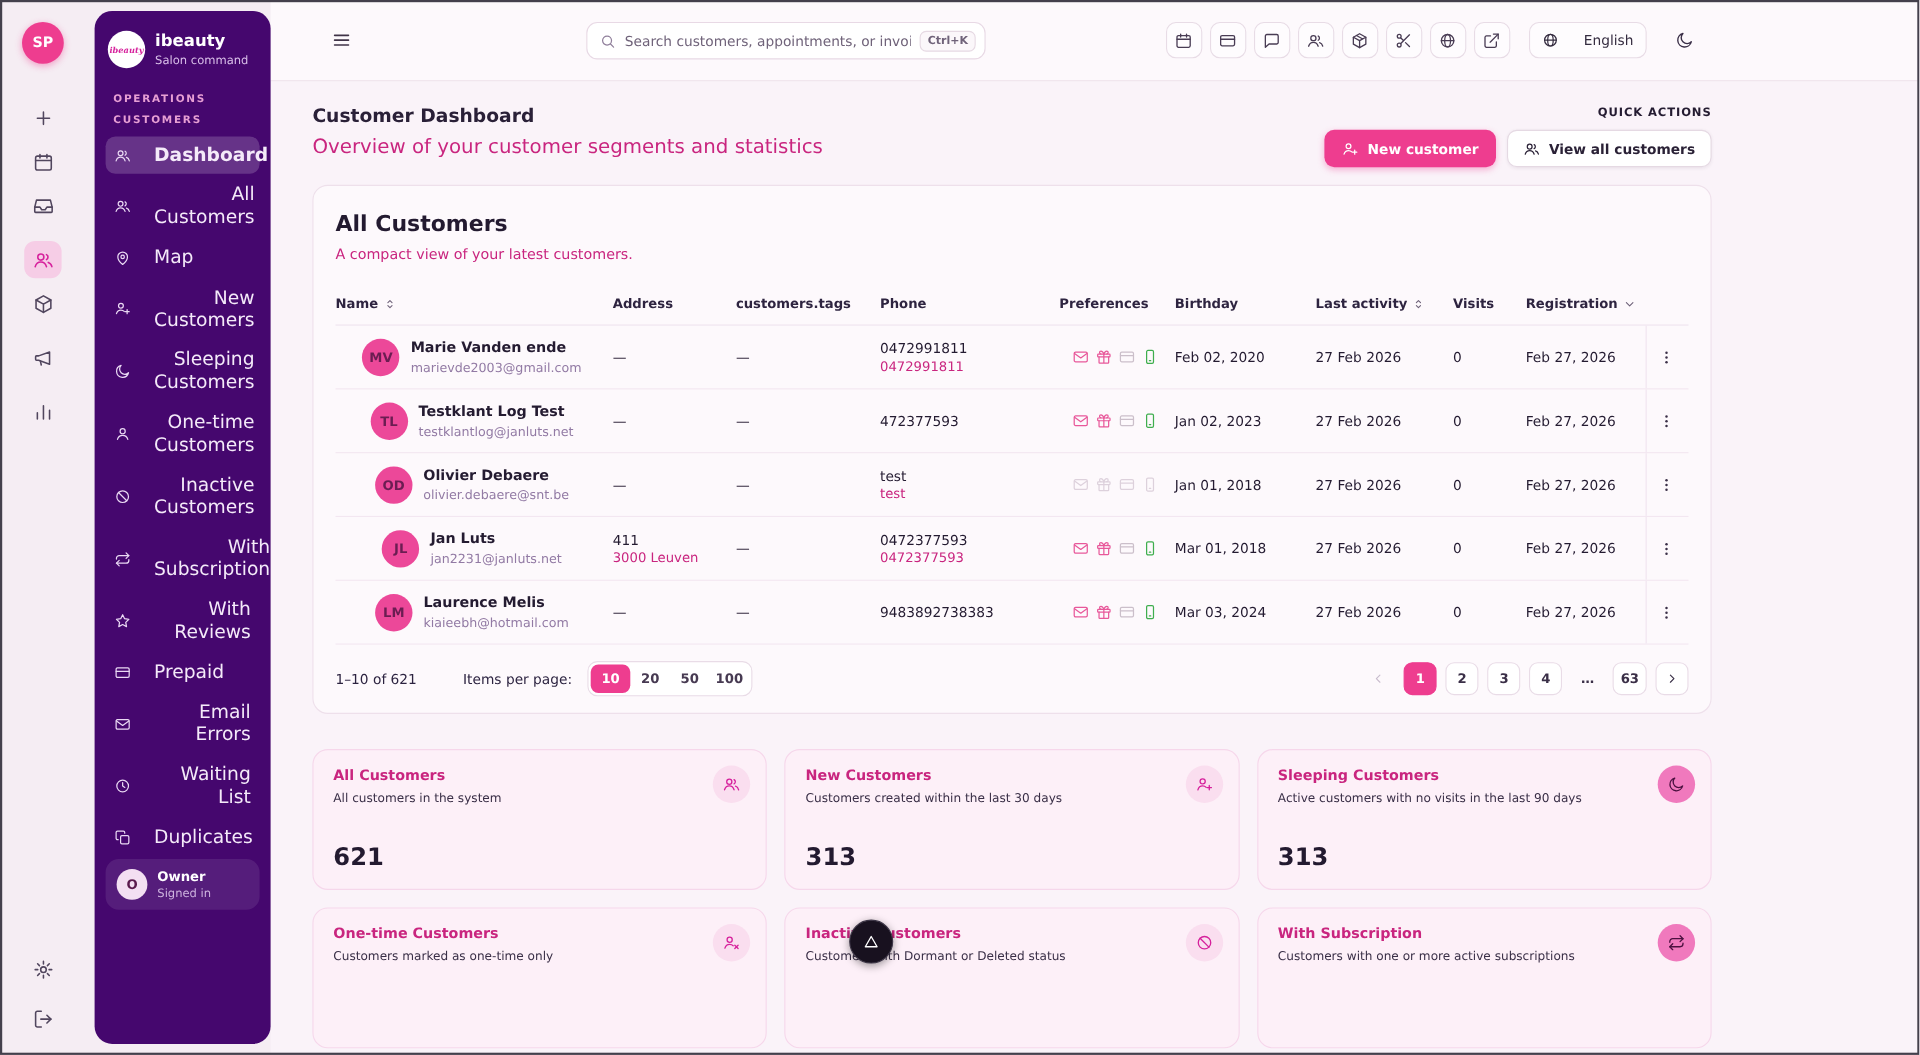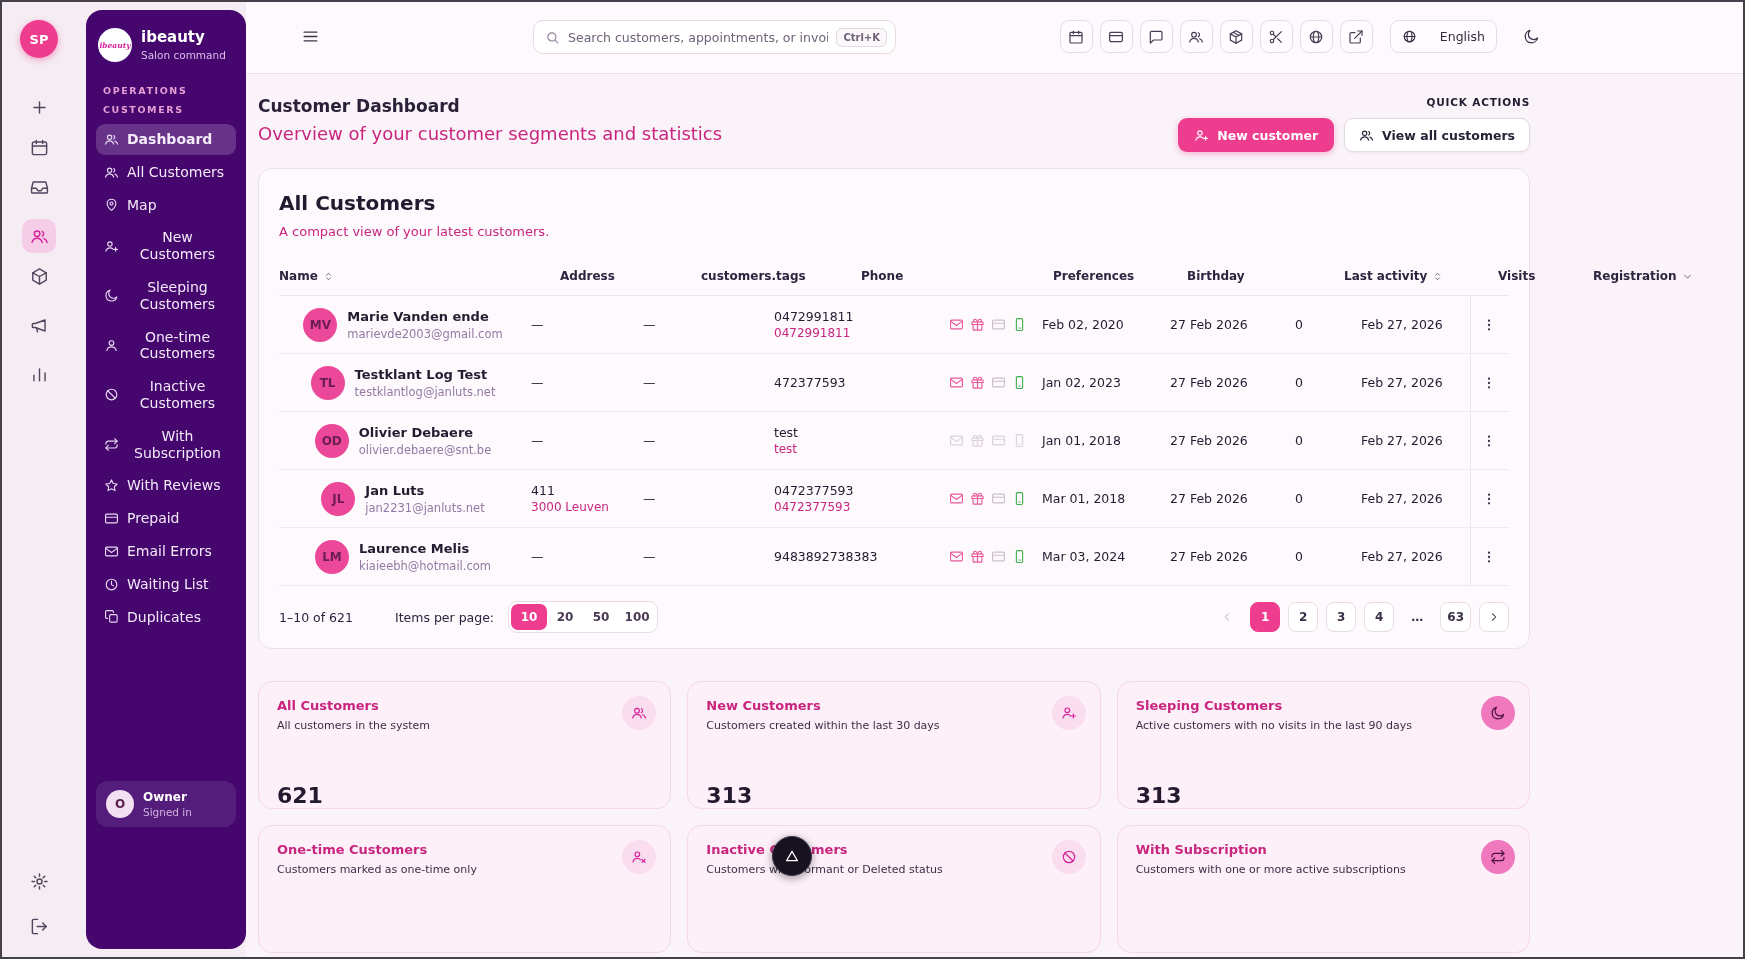--- a/index.html
+++ b/index.html
@@ -34,22 +34,22 @@
     display:flex; flex-direction:column; color:#fff; overflow:hidden; z-index:5; }
   .sb-head { display:flex; align-items:center; gap:9px; padding:4px 2px 10px; }
   .sb-logo { width:34px; height:34px; border-radius:50%; background:#fff; color:#d6219c;
     display:flex; align-items:center; justify-content:center; font-size:7.5px; font-weight:700;
     font-style:italic; font-family:"DejaVu Serif",serif; }
   .sb-title { font-size:15px; font-weight:700; line-height:1.1; }
   .sb-sub { font-size:10.5px; color:#d9bfe9; margin-top:3px; }
   .sb-section { font-size:9.5px; font-weight:700; letter-spacing:1.6px; color:#e79fd4; padding:0 7px; margin-top:13px; }
   .sb-section.second { margin-top:8px; }
   .sb-items { margin-top:9px; display:flex; flex-direction:column; gap:2px; }
-  .sb-item { display:flex; align-items:center; gap:8px; padding:7px 8px; border-radius:9px;
-    font-size:14px; line-height:1.2; cursor:pointer; color:#f4eaf9; background:transparent; border:none; text-align:center; }
+  .sb-item { display:flex; align-items:center; gap:21px; padding:7px 8px; border-radius:9px;
+    font-size:17px; line-height:1.2; cursor:pointer; color:#f4eaf9; background:transparent; border:none; text-align:right; }
   .sb-item .ic { font-size:15px; color:#ead9f4; }
   .sb-item.active { background:rgba(255,255,255,.18); font-weight:600; }
   .sb-foot { margin-top:auto; margin-bottom:110px; background:rgba(255,255,255,.09); border-radius:12px;
     padding:9px 10px; display:flex; align-items:center; gap:9px; cursor:pointer; }
   .sb-foot .av { width:28px; height:28px; border-radius:50%; background:#f3dff2; color:#5b1b4e;
     font-weight:700; font-size:12px; display:flex; align-items:center; justify-content:center; }
   .sb-foot .nm { font-size:12px; font-weight:700; }
   .sb-foot .st { font-size:10.5px; color:#cdb3de; margin-top:2px; }
 
   
@@ -66,21 +66,21 @@
   .kbd { border:1px solid #e6d9e3; background:#fbf7fa; border-radius:6px; font-size:10px; padding:3px 6px; color:#6f6279; font-weight:600; }
   .tb-right { margin-left:auto; display:flex; align-items:center; gap:7px; }
   .tb-ic { width:33px; height:33px; border:1px solid #e8dce6; border-radius:9px; background:#fefcfe;
     display:flex; align-items:center; justify-content:center; color:#493c54; cursor:pointer; font-size:16px; }
   .tb-lang { height:33px; border:1px solid #e8dce6; border-radius:9px; background:#fefcfe;
     display:flex; align-items:center; gap:23px; padding:0 11px; font-size:12.5px; color:#352c40; cursor:pointer; margin-left:10px; }
   .tb-lang .ic { font-size:15px; }
   .tb-moon { width:33px; height:33px; border:none; background:transparent; display:flex; align-items:center;
     justify-content:center; color:#3a2f47; font-size:17px; cursor:pointer; margin-left:11px; }
 
-  .content { position:absolute; left:0; right:0; top:74px; bottom:0; background:#faf3f9; padding:22px 0 0 12px; overflow:hidden; }
+  .content { position:absolute; left:0; right:0; top:74px; bottom:0; background:#faf3f9; padding:22px 0 0 38px; overflow:hidden; }
   .cwrap { width:1272px; }
 
   .phead { display:flex; justify-content:space-between; align-items:flex-start; }
   .ptitle { font-size:17px; font-weight:700; color:#2a2038; }
   .psub { font-size:18px; color:var(--magenta,#c9257f); margin-top:7px; }
   .qa { display:flex; flex-direction:column; align-items:flex-end; }
   .qa-label { font-size:10.5px; font-weight:800; letter-spacing:.8px; color:#241b31; }
   .qa-buttons { display:flex; gap:10px; margin-top:10px; }
   .btn-primary { height:34px; background:var(--accent,#ee3d8f); color:#fff; border:none; border-radius:9px;
     padding:0 16px; font-size:12.5px; font-weight:600; display:flex; align-items:center; gap:8px; cursor:pointer;
@@ -88,21 +88,21 @@
   .btn-secondary { height:34px; background:#fff; color:#2a2136; border:1px solid #e5d9e3; border-radius:9px;
     padding:0 14px; font-size:12.5px; font-weight:600; display:flex; align-items:center; gap:8px; cursor:pointer;
     box-shadow:0 1px 3px rgba(40,20,50,.06); }
   .btn-primary .ic, .btn-secondary .ic { font-size:15px; }
 
   
   .tcard { margin-top:16px; background:#fdf9fc; border:1px solid #eee0eb; border-radius:14px; padding:22px 20px 0; }
   .tcard h2 { font-size:20px; font-weight:700; color:#231a30; }
   .tcard .sub { font-size:13px; color:var(--magenta,#c9257f); margin-top:9px; }
   .tgrid { display:grid; grid-template-columns:252px 112px 131px 163px 105px 128px 125px 66px 109px 41px; align-items:center; }
-  .thead { margin-top:30px; padding-bottom:12px; font-size:12px; font-weight:700; color:#2e2440; border-bottom:1px solid #efe3ee;gap:29px; }
+  .thead { margin-top:30px; padding-bottom:12px; font-size:12px; font-weight:700; color:#2e2440; border-bottom:1px solid #efe3ee; }
   .th { display:flex; align-items:center; gap:4px; }
   .th .ic { font-size:13px; color:#6d6178; }
   .trow { border-bottom:1px solid #f3e7f1; min-height:58px; }
   .cell { padding:9px 4px 9px 0; display:flex; flex-direction:column; justify-content:center; align-items:flex-start; gap:2px; align-self:stretch; }
   .c-name { flex-direction:row; align-items:center; gap:10px; }
   .avatar { width:34px; height:34px; border-radius:50%; background:#ec4899; color:#6b1d52; font-size:12px; font-weight:700;
     display:flex; align-items:center; justify-content:center; }
   .cname { font-size:13px; font-weight:600; color:#241b31; display:block; }
   .cmail { font-size:11.5px; color:#927aa4; margin-top:3px; display:block; }
   .l1 { font-size:12.5px; color:#241b31; }
@@ -129,21 +129,21 @@
   .pgbtn .ic { font-size:14px; }
   .pgbtn.active { background:var(--accent,#ee3d8f); color:#fff; border-color:var(--accent,#ee3d8f); }
   .pgbtn.ghost { border:none; background:transparent; }
   .pgbtn.prev { color:#c9bccd; }
 
   
   .stats { margin-top:32px; width:1272px; display:grid; grid-template-columns:repeat(3,1fr); gap:16px; }
   .scard { position:relative; background:#fdf0f8; border:1px solid #f6d7eb; border-radius:14px; padding:16px 18px; height:128px; }
   .scard .t { font-size:13px; font-weight:700; color:var(--magenta,#c9257f); }
   .scard .d { font-size:11px; color:#3a2f47; margin-top:6px; max-width:78%; }
-  .scard .v { font-size:22px; font-weight:800; color:#231a30; position:absolute; left:18px; bottom:0; }
+  .scard .v { font-size:22px; font-weight:800; color:#231a30; position:absolute; left:18px; bottom:16px; }
   .scicon { position:absolute; right:14px; top:14px; width:34px; height:34px; border-radius:50%;
     background:#fadeef; color:#d6219c; display:flex; align-items:center; justify-content:center; font-size:16px; }
   .scicon[data-style="filled"] { background:#f079bd; color:#4c1140; }
 
   .devbadge { position:absolute; left:772px; top:836px; width:40px; height:40px; border-radius:50%;
     background:#18111f; border:1px solid #3c3546; display:flex; align-items:center; justify-content:center;
     color:#fff; font-size:16px; z-index:50; box-shadow:0 2px 8px rgba(0,0,0,.4); cursor:pointer; }
 </style>
 </head>
 <body>

